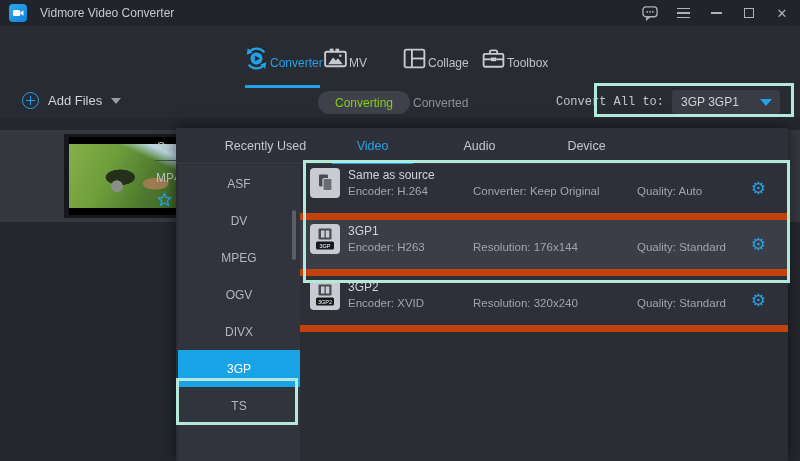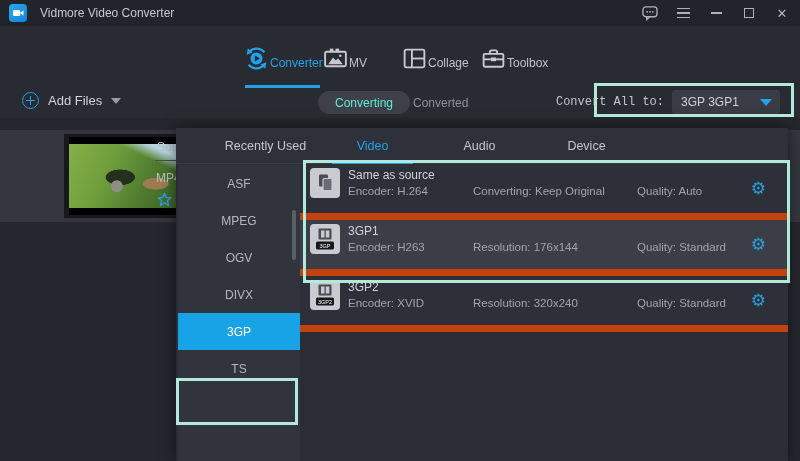--- a/index.html
+++ b/index.html
@@ -29,21 +29,21 @@
   .nav-tab.active::after { content:""; position:absolute; left:2px; right:2px; bottom:0; height:3px; background:#22a2e8; }
   
   .toolbar { position:absolute; left:0; top:88px; width:800px; height:30px; background:#292b33; }
   .addfiles { position:absolute; left:22px; top:4px; display:flex; align-items:center; }
   .plus-circle { width:17px; height:17px; border:1.7px solid #22a2e8; border-radius:50%; position:relative; }
   .plus-circle::before,.plus-circle::after { content:""; position:absolute; background:#22a2e8; }
   .plus-circle::before { left:3px; right:3px; top:50%; height:1.7px; margin-top:-0.85px; }
   .plus-circle::after  { top:3px; bottom:3px; left:50%; width:1.7px; margin-left:-0.85px; }
   .addfiles .alabel { margin-left:9px; font-size:13px; color:#d2d4d9; }
   .caret-down { width:0; height:0; border-left:5px solid transparent; border-right:5px solid transparent; border-top:6px solid #9a9ca3; margin-left:9px; }
-  .pill-converting { position:absolute; left:318px; top:3px; height:23px; padding:0 17px; border-radius:12px; background:#3f414a; color:#5eead4; font-size:12px; display:flex; align-items:center; }
+  .pill-converting { position:absolute; left:318px; top:3px; height:23px; padding:0 17px; border-radius:12px; background:#3f414a; color:#84cc16; font-size:12px; display:flex; align-items:center; }
   .lbl-converted { position:absolute; left:413px; top:8px; font-size:12px; color:#8e9097; }
   .convert-all { position:absolute; right:20px; top:2px; display:flex; align-items:center; }
   .convert-all .clabel { font-size:12px; color:#c2c4ca; margin-right:8px;font-family:Liberation Mono, monospace; }
   .convert-select { width:108px; height:24px; background:#3a3c45; border-radius:3px; display:flex; align-items:center; padding:0 9px; position:relative; }
   .convert-select .cvalue { font-size:12px; color:#cfd1d6; }
   .convert-select .caret { position:absolute; right:8px; width:0; height:0; border-left:6px solid transparent; border-right:6px solid transparent; border-top:7px solid #22a2e8; }
   
   .main { position:absolute; left:0; top:118px; width:800px; height:343px; background:#26272e; }
   .file-row { position:absolute; left:0; top:12px; width:800px; height:92px; background:#35373f; }
   .thumb-frame { position:absolute; left:64px; top:4px; width:124px; height:84px; background:#17181d; padding:3px 5px; }
@@ -227,40 +227,41 @@
         <div class="panel-tabs">
           <div class="panel-tab">Recently Used</div>
           <div class="panel-tab active">Video</div>
           <div class="panel-tab">Audio</div>
           <div class="panel-tab">Device</div>
         </div>
       </div>
 
       <div class="fmt-sidebar">
         <div class="fmt-item">ASF</div>
+        <div class="fmt-item">DV</div>
         <div class="fmt-item">MPEG</div>
         <div class="fmt-item">OGV</div>
         <div class="fmt-item">DIVX</div>
         <div class="fmt-item selected">3GP</div>
         <div class="fmt-item">TS</div>
       </div>
       <div class="fmt-scrollbar"></div>
 
       <div class="preset-list">
 
         <div class="preset-row">
           <div class="p-icon">
             <svg width="30" height="30" viewBox="0 0 30 30">
               <rect x="9" y="6.5" width="9" height="12" rx="1" fill="#4a4c54"></rect>
               <rect x="13" y="10.5" width="9" height="12" rx="1" fill="#6a6c74" stroke="#c9cbd1" stroke-width="1.2"></rect>
             </svg>
           </div>
           <div class="p-name">Same as source</div>
           <div class="p-enc">Encoder: H.264</div>
-          <div class="p-res">Converting: Keep Original</div>
+          <div class="p-res">Converter: Keep Original</div>
           <div class="p-qual">Quality: Auto</div>
           <div class="p-gear">⚙</div>
         </div>
 
         <div class="preset-row hl">
           <div class="p-icon">
             <svg width="30" height="30" viewBox="0 0 30 30">
               <rect x="8.5" y="4.5" width="13" height="11" rx="1" fill="#4a4c54"></rect>
               <rect x="11" y="6.5" width="3.5" height="7" fill="#c9cbd1"></rect>
               <rect x="15.8" y="6.5" width="3.5" height="7" fill="#c9cbd1"></rect>

